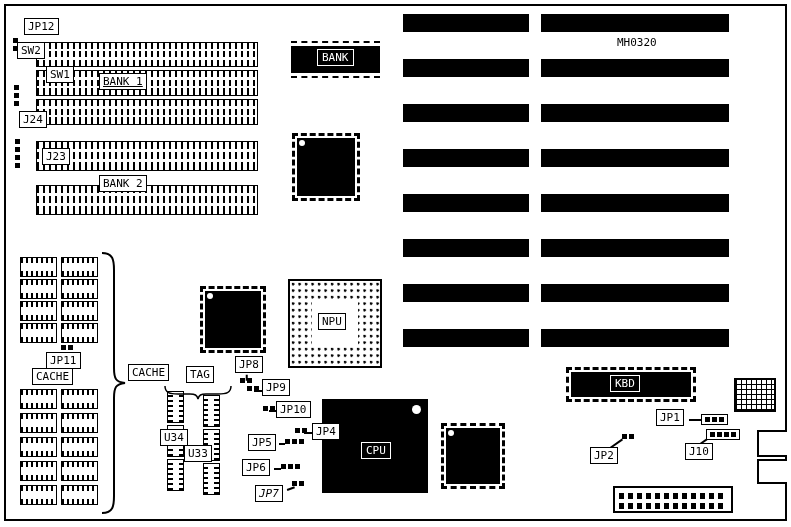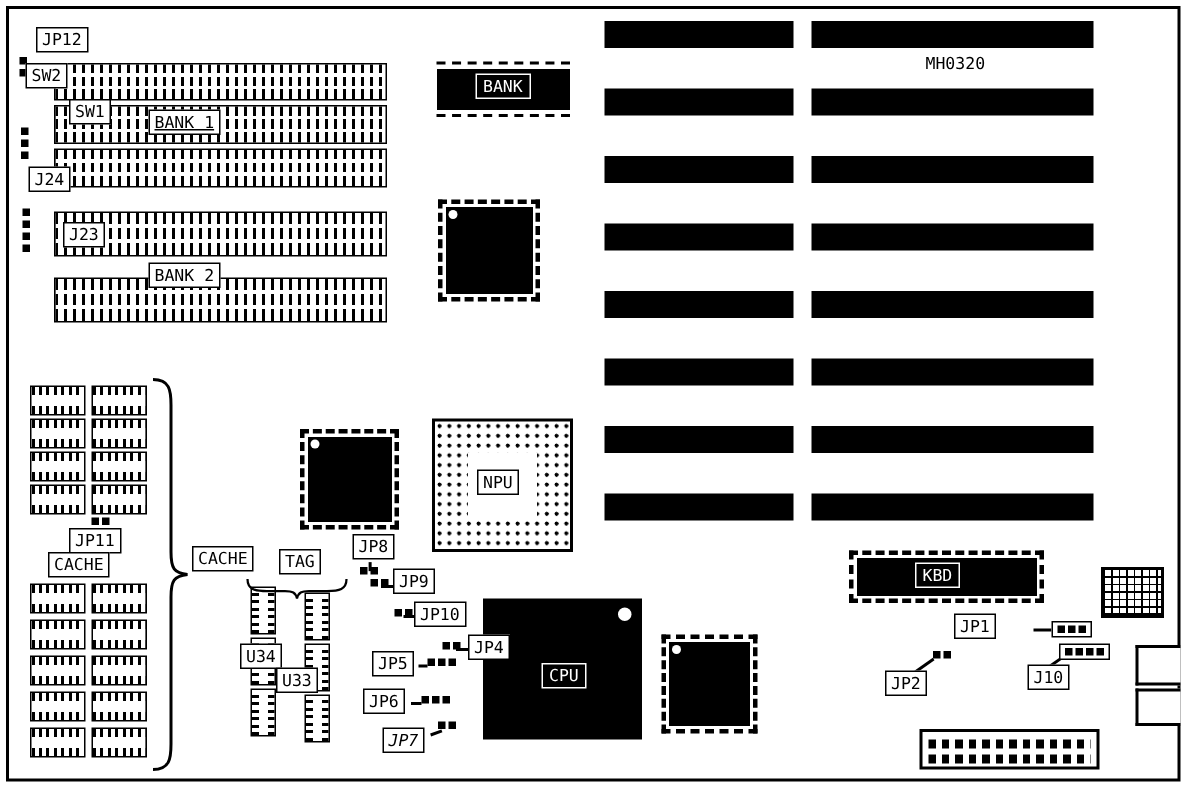--- a/index.html
+++ b/index.html
@@ -211,21 +211,21 @@
       <div class="abs lbl" style="left: 184px; top: 445px;">U33</div>
       <div class="abs lbl" style="left: 235px; top: 356px;">JP8</div>
       <div class="abs lbl" style="left: 262px; top: 379px;">JP9</div>
       <div class="abs lbl" style="left: 276px; top: 401px;">JP10</div>
       <div class="abs lbl" style="left: 312px; top: 423px;">JP4</div>
       <div class="abs lbl" style="left: 248px; top: 434px;">JP5</div>
       <div class="abs lbl" style="left: 242px; top: 459px;">JP6</div>
       <div class="abs lbl" style="left: 255px; top: 485px; font-style: italic;">JP7</div>
       <div class="abs lbl" style="left: 318px; top: 313px;">NPU</div>
       <div class="abs lbl" style="left: 590px; top: 447px;">JP2</div>
-      <div class="abs lbl" style="left: 636px; top: 409px;">JP1</div>
+      <div class="abs lbl" style="left: 656px; top: 409px;">JP1</div>
       <div class="abs lbl" style="left: 685px; top: 443px;">J10</div>
       <div class="abs lbli" style="left: 317px; top: 49px;">BANK</div>
       <div class="abs lbli" style="left: 361px; top: 442px;">CPU</div>
       <div class="abs lbli" style="left: 610px; top: 375px;">KBD</div>
       <div class="abs txt" style="left: 617px; top: 36px;">MH0320</div>
     </div>
 
   <svg class="abs brace" style="left:100px;top:250px" width="27" height="266" viewBox="0 0 27 266">
     <path d="M2 3 C13 3 14 10 14 20 L14 118 C14 129 16 132 25 133 C16 134 14 137 14 148 L14 246 C14 256 13 263 2 263" fill="none" stroke="#000" stroke-width="2"></path>
   </svg>

